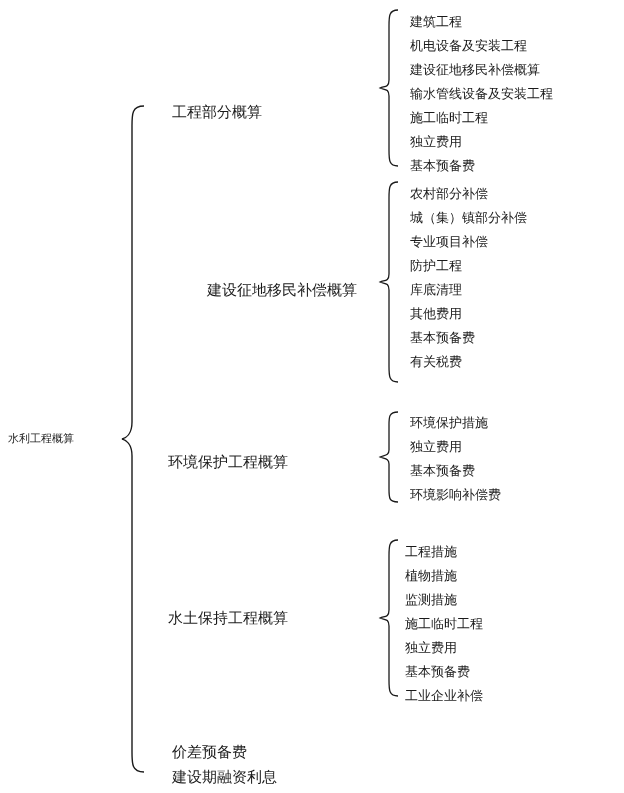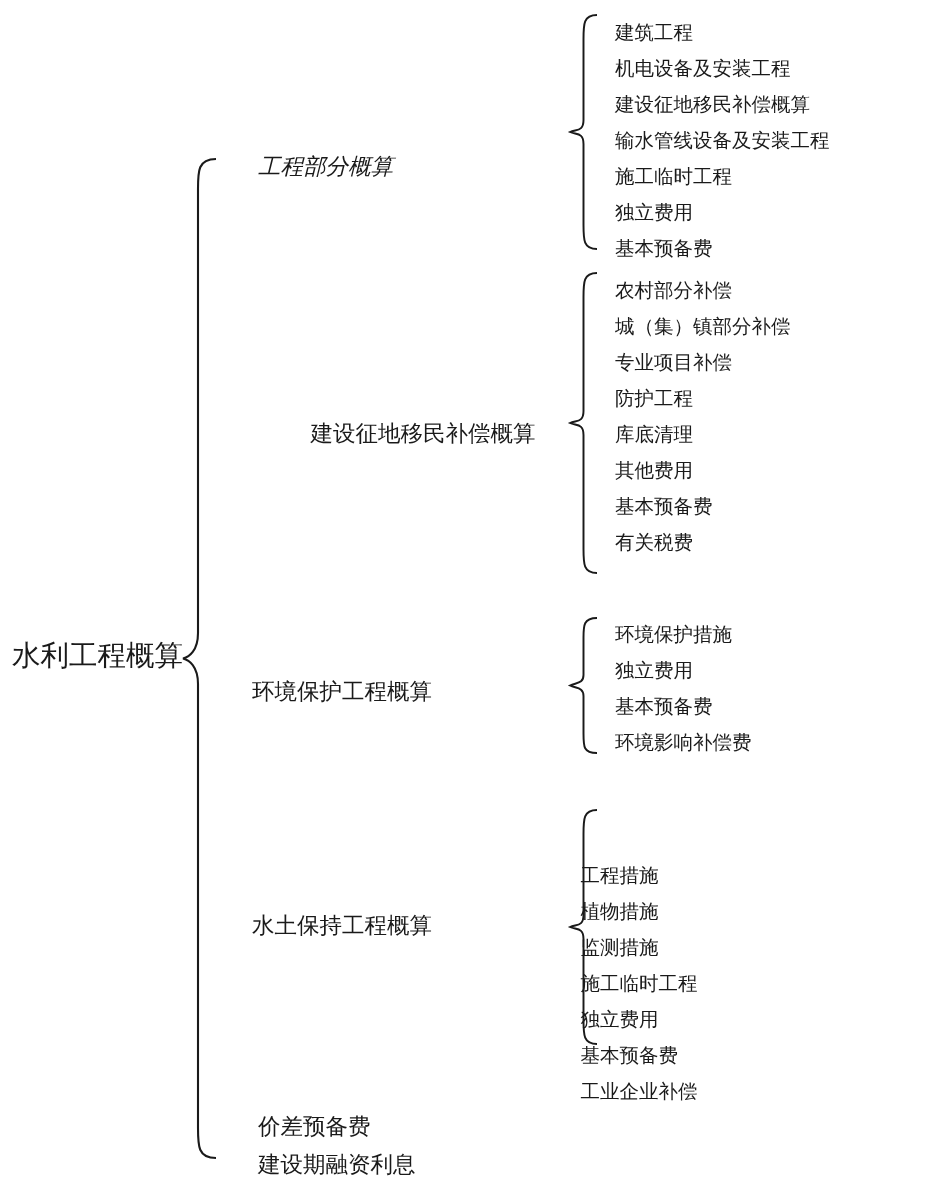--- a/index.html
+++ b/index.html
@@ -18,21 +18,21 @@
     position: relative;
     width: 624px;
     height: 793px;
   }
   .root-label {
     position: absolute;
     left: 8px;
     top: 428px;
     width: 110px;
     text-align: left;
-    font-size: 19px;
+    font-size: 11px;
     line-height: 20px;
     white-space: nowrap;
   }
   
   .brace {
     position: absolute;
     font-weight: 400;
     color: #222;
     line-height: 1;
     user-select: none;
@@ -68,21 +68,21 @@
 <div id="diagram">
 
   <div class="root-label">水利工程概算</div>
 
   <div class="brace" style="left:120px; top:104px; width:26px; height:670px;">
     <svg width="26" height="670" viewBox="0 0 26 670" xmlns="http://www.w3.org/2000/svg">
       <path d="M24 2 C12 2 12 10 12 22 L12 318 C12 330 6 334 2 335 C6 336 12 340 12 352 L12 648 C12 660 12 668 24 668" fill="none" stroke="#1a1a1a" stroke-width="1.4"></path>
     </svg>
   </div>
 
-  <div class="group-label" style="left:172px; top:102px;font-style:italic;">工程部分概算</div>
+  <div class="group-label" style="left:172px; top:102px;">工程部分概算</div>
   <div class="brace" style="left:378px; top:8px; width:22px; height:160px;">
     <svg width="22" height="160" viewBox="0 0 22 160" xmlns="http://www.w3.org/2000/svg">
       <path d="M20 2 C11 2 11 8 11 18 L11 72 C11 80 6 78 2 80 C6 82 11 80 11 88 L11 142 C11 152 11 158 20 158" fill="none" stroke="#1a1a1a" stroke-width="1.3"></path>
     </svg>
   </div>
   <div class="leaf-list" style="left:410px; top:10px;">
     <div>建筑工程</div>
     <div>机电设备及安装工程</div>
     <div>建设征地移民补偿概算</div>
     <div>输水管线设备及安装工程</div>
@@ -120,21 +120,21 @@
     <div>基本预备费</div>
     <div>环境影响补偿费</div>
   </div>
 
   <div class="group-label" style="left:168px; top:608px;">水土保持工程概算</div>
   <div class="brace" style="left:378px; top:538px; width:22px; height:160px;">
     <svg width="22" height="160" viewBox="0 0 22 160" xmlns="http://www.w3.org/2000/svg">
       <path d="M20 2 C11 2 11 8 11 18 L11 72 C11 80 6 78 2 80 C6 82 11 80 11 88 L11 142 C11 152 11 158 20 158" fill="none" stroke="#1a1a1a" stroke-width="1.3"></path>
     </svg>
   </div>
-  <div class="leaf-list" style="left:387px; top:540px;margin-top:32px;">
+  <div class="leaf-list" style="left:405px; top:540px;">
     <div>工程措施</div>
     <div>植物措施</div>
     <div>监测措施</div>
     <div>施工临时工程</div>
     <div>独立费用</div>
     <div>基本预备费</div>
     <div>工业企业补偿</div>
   </div>
 
   <div class="tail-list" style="left:172px; top:740px;">

